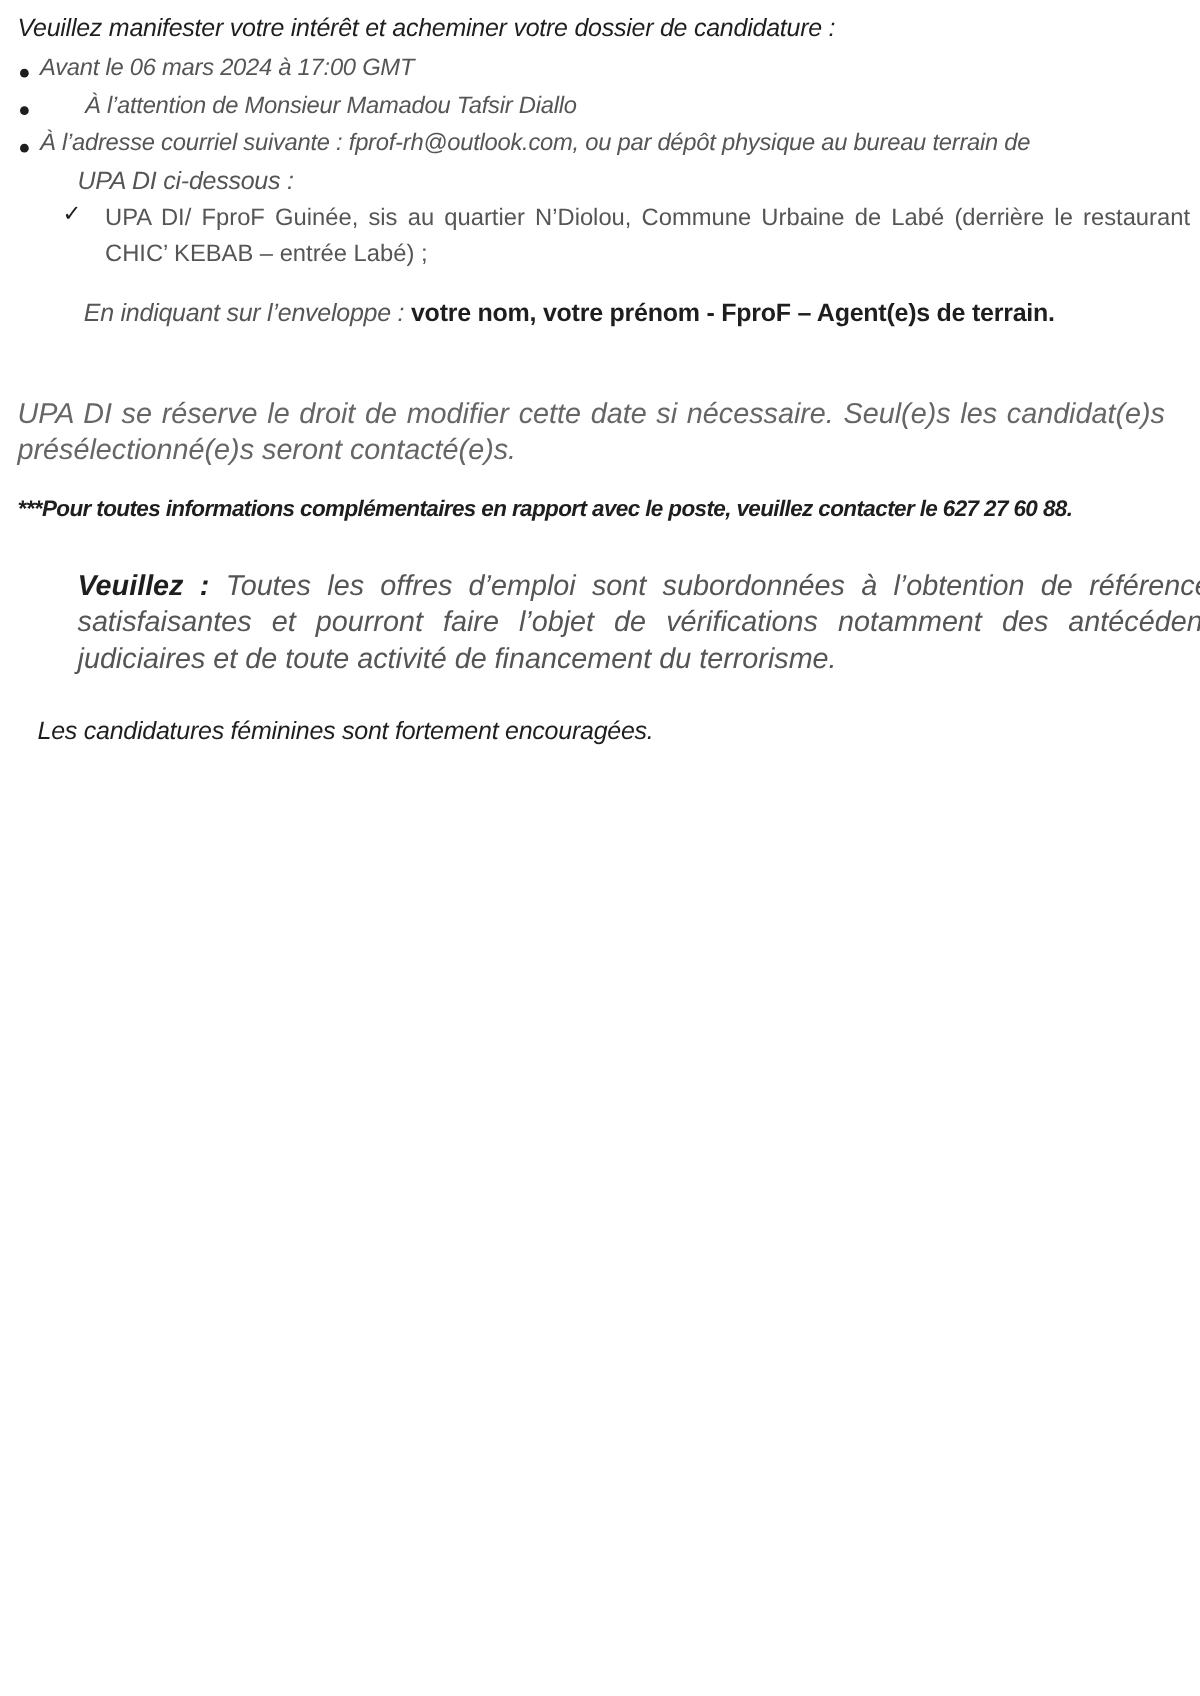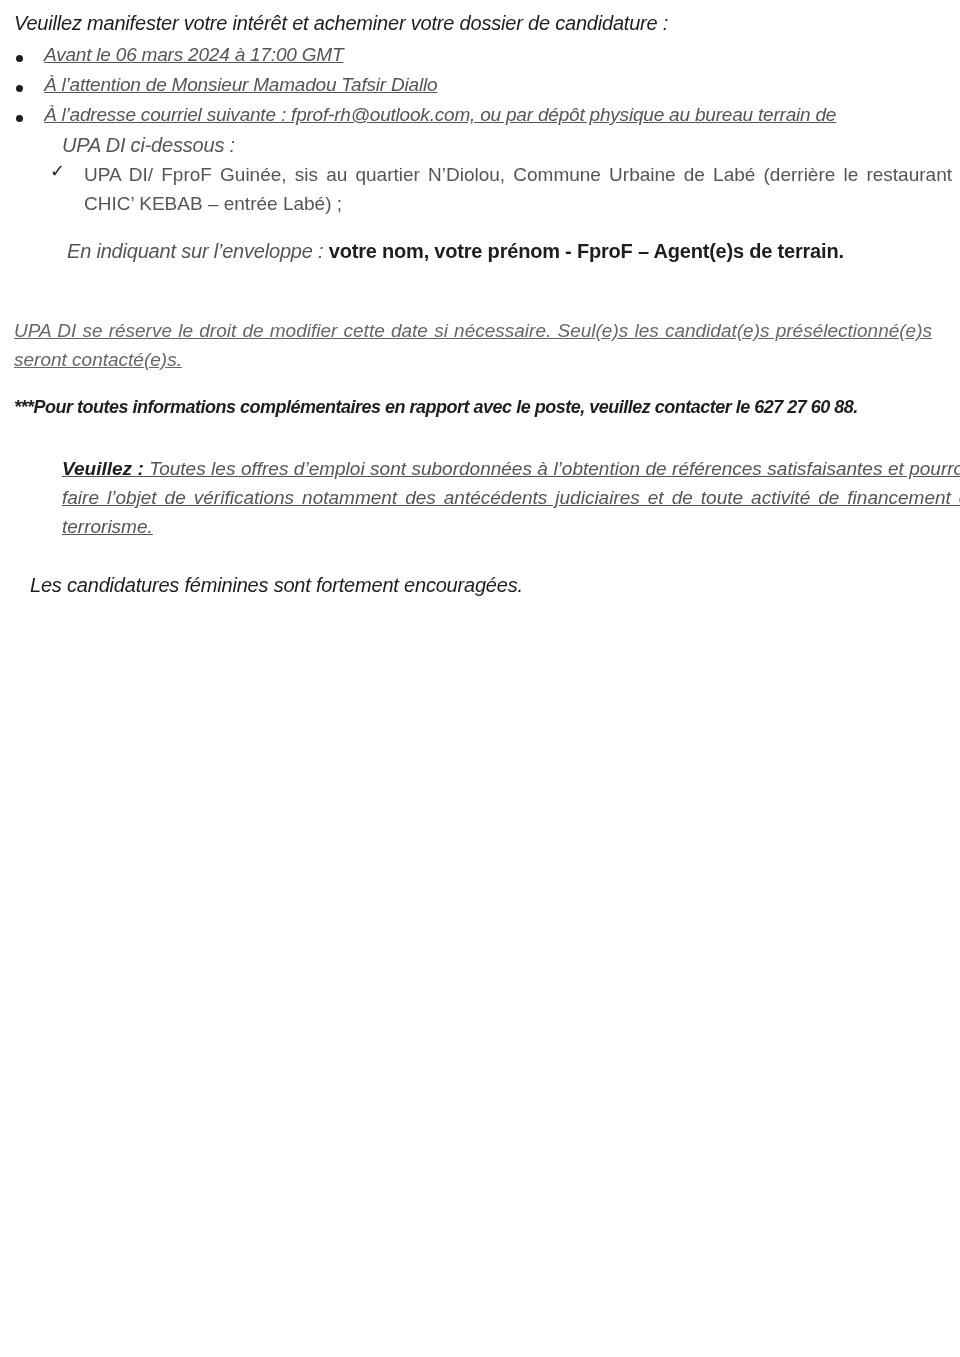--- a/index.html
+++ b/index.html
@@ -29,44 +29,42 @@
       letter-spacing: -0.2px;
     }
     .dark { color: #1e1e1e; }
     .gray { color: #555555; margin-left: 48px; }
     .lightgray { color: #666666; }
     .bold { font-weight: bold; }
     .justify {
       position: absolute;
       left: 0;
       width: 918px;
-      font-size: 19px;
+      font-size: 23px;
       font-style: italic;
       line-height: 29px;
       text-align: justify;
       text-align-last: left;
-      text-decoration: underline;
     }
     .bullet-dot {
       position: absolute;
       left: 2px;
       width: 7px;
       height: 7px;
       border-radius: 50%;
       background: #1e1e1e;
     }
     .bullet-text {
       position: absolute;
-      left: 30px;
+      left: 18px;
       font-size: 19px;
       font-style: italic;
       color: #555555;
       white-space: nowrap;
       letter-spacing: -0.2px;
-      text-decoration: underline;
     }
     .check-icon {
       position: absolute;
       left: 36px;
       font-size: 18px;
       color: #1e1e1e;
       font-style: normal;
     }
     .check-text {
       position: absolute;
@@ -87,21 +85,21 @@
 
   <div class="line dark" style="top:12px;">Veuillez manifester votre intérêt et acheminer votre dossier de candidature :</div>
 
   <div>
     <div>
       <span class="bullet-dot" style="top:55px;"></span>
       <span class="bullet-text" style="top:44px;">Avant le 06 mars 2024 à 17:00 GMT</span>
     </div>
     <div>
       <span class="bullet-dot" style="top:85px;"></span>
-      <span class="bullet-text" style="top:74px;">À l’attention de Monsieur Mamadou Tafsir Diallo</span>
+      <span class="bullet-text" style="top:74px;margin-left:36px;">À l’attention de Monsieur Mamadou Tafsir Diallo</span>
     </div>
     <div>
       <span class="bullet-dot" style="top:115px;"></span>
       <span class="bullet-text" style="top:104px;">À l’adresse courriel suivante : fprof-rh@outlook.com, ou par dépôt physique au bureau terrain de</span>
     </div>
   </div>
 
   <div class="line gray" style="top:134px;">UPA DI ci-dessous :</div>
 
   <div>

